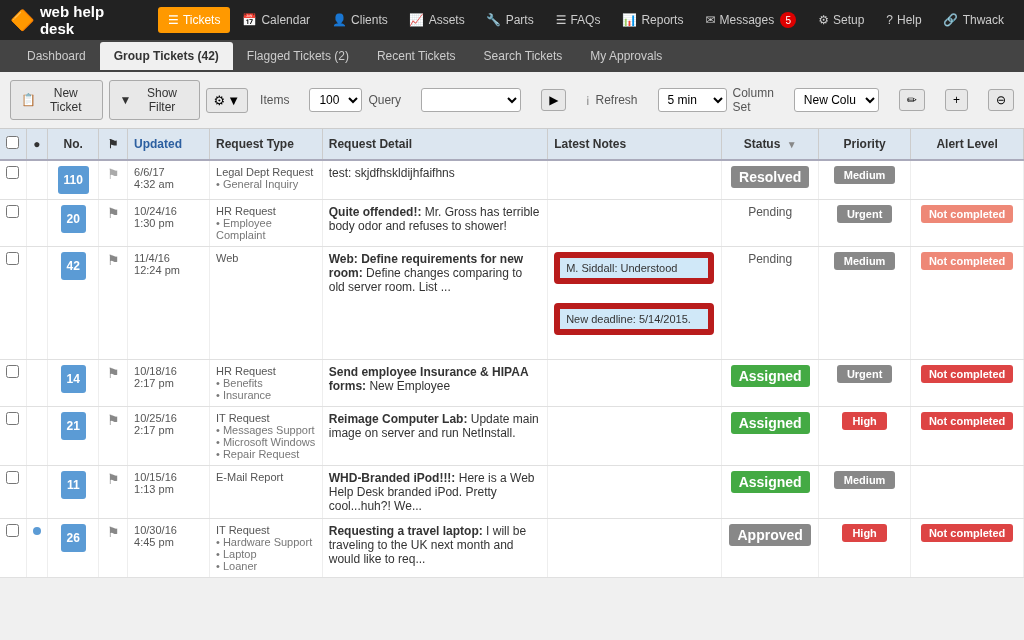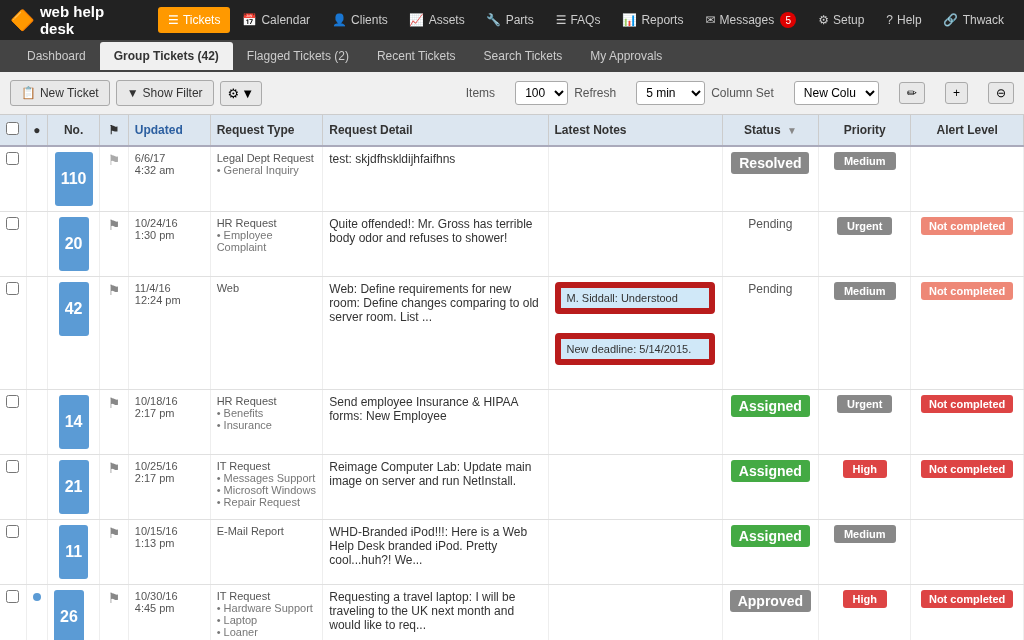--- a/index.html
+++ b/index.html
@@ -143,31 +143,31 @@
       padding: 5px 6px;
       border-bottom: 1px solid #e0e0e0;
       border-right: 1px solid #eee;
       vertical-align: top;
     }
     .ticket-num {
       display: inline-block;
       background: #5b9bd5;
       color: #fff;
       border-radius: 3px;
-      padding: 18px 6px;
-      font-weight: bold;
-      font-size: 16px;
+      padding: 7px 6px;
+      font-weight: bold;
+      font-size: 12px;
     }
     .flag-icon { color: #aaa; font-size: 14px; }
     .flag-icon.flagged { color: #888; }
     .date-cell { color: #555; white-space: nowrap; font-size: 11px; }
     .request-type { color: #555; font-size: 11px; }
     .request-type .sub { color: #777; font-size: 11px; }
     .request-detail { font-size: 12px; }
-    .request-detail .bold { font-weight: normal; }
+    .request-detail .bold { font-weight: bold; }
     .note-bubble {
       background: #d0e8f8;
       border: 6px solid #b91c1c;
       border-radius: 4px;
       padding: 4px 6px;
       font-size: 11px;
       color: #333;
       margin-bottom: 19px;
       max-width: 160px;
     }
@@ -317,20 +317,28 @@
     </button>
   </div>
   <div class="spacer"></div>
   <div class="toolbar-section">
     <span class="toolbar-label">Items</span>
     <select class="toolbar-select">
       <option>100</option>
       <option>50</option>
       <option>25</option>
     </select>
+  </div>
+  <div class="toolbar-section">
+    <span class="toolbar-label">Query</span>
+    <select class="toolbar-select" style="width:100px;">
+      <option></option>
+    </select>
+    <button class="toolbar-nav-btn">▶</button>
+    <span style="color:#888;">ℹ</span>
   </div>
   <div class="toolbar-section">
     <span class="toolbar-label">Refresh</span>
     <select class="toolbar-select">
       <option>5 min</option>
       <option>1 min</option>
       <option>10 min</option>
       <option>Never</option>
     </select>
   </div>
@@ -440,21 +448,21 @@
           <td class="col-reqtype request-type"><span>E-Mail Report</span></td>
           <td class="col-reqdetail request-detail"><span class="bold">WHD-Branded iPod!!!:</span><span> Here is a Web Help Desk branded iPod.  Pretty cool...huh?! We...</span></td>
           <td class="col-notes"></td>
           <td class="col-status" style="text-align: center;"><span class="status-badge status-assigned">Assigned</span></td>
           <td class="col-priority" style="text-align: center;"><span class="priority-badge priority-medium">Medium</span></td>
           <td class="col-alert" style="text-align: center;"></td>
         </tr>
         <tr>
           <td class="checkbox-cell"><input type="checkbox" style=""></td>
           <td class="dot-cell"><span class="blue-dot-indicator" style="background: rgb(91, 155, 213);"></span></td>
-          <td class="col-no" style="text-align: left; margin-top: 12px;"><span class="ticket-num">26</span></td>
+          <td class="col-no" style="text-align: center; margin-top: 12px;"><span class="ticket-num">26</span></td>
           <td class="col-flag" style="text-align: center;"><span class="flag-icon flagged">⚑</span></td>
           <td class="col-updated date-cell"><span>10/30/16</span><br><span>4:45 pm</span></td>
           <td class="col-reqtype request-type"><span>IT Request</span><br><span class="sub">• Hardware Support</span><br><span class="sub">• Laptop</span><br><span class="sub">• Loaner</span></td>
           <td class="col-reqdetail request-detail"><span class="bold">Requesting a travel laptop:</span><span> I will be traveling to the UK next month and would like to req...</span></td>
           <td class="col-notes"></td>
           <td class="col-status" style="text-align: center;"><span class="status-badge status-approved">Approved</span></td>
           <td class="col-priority" style="text-align: center;"><span class="priority-badge priority-high">High</span></td>
           <td class="col-alert" style="text-align: center;"><span class="alert-badge alert-not-completed-red">Not completed</span></td>
         </tr>
       </tbody>

